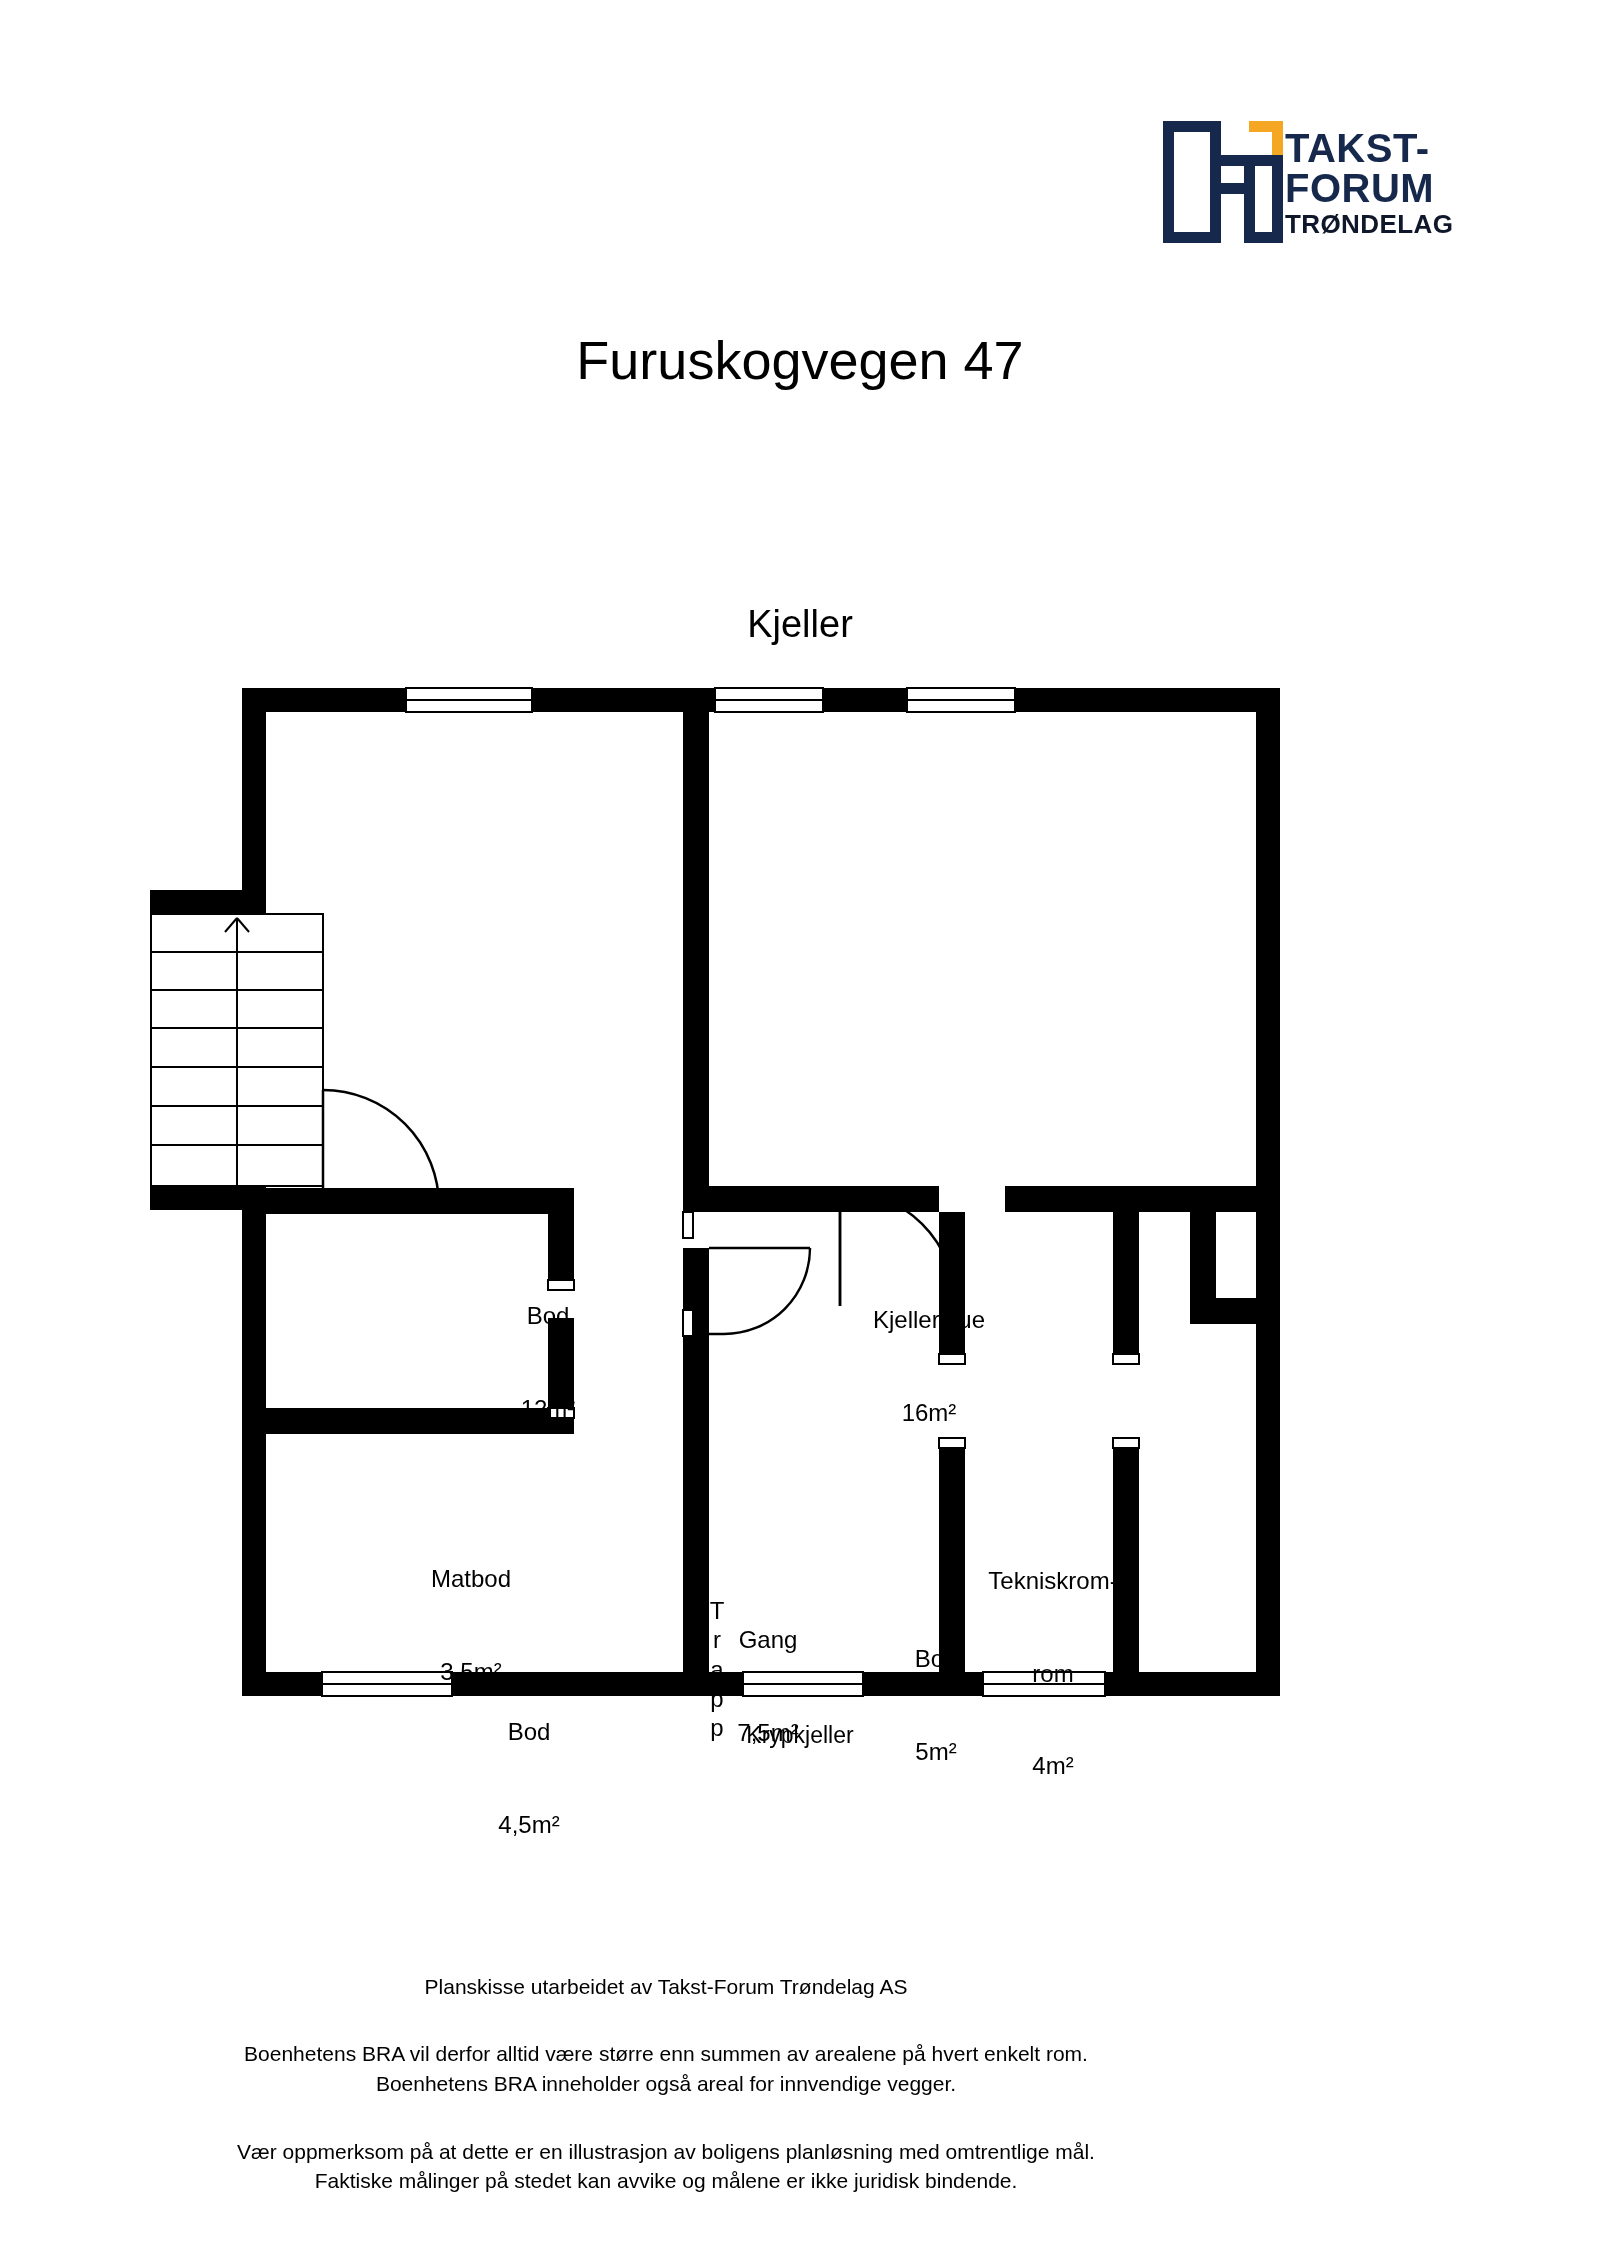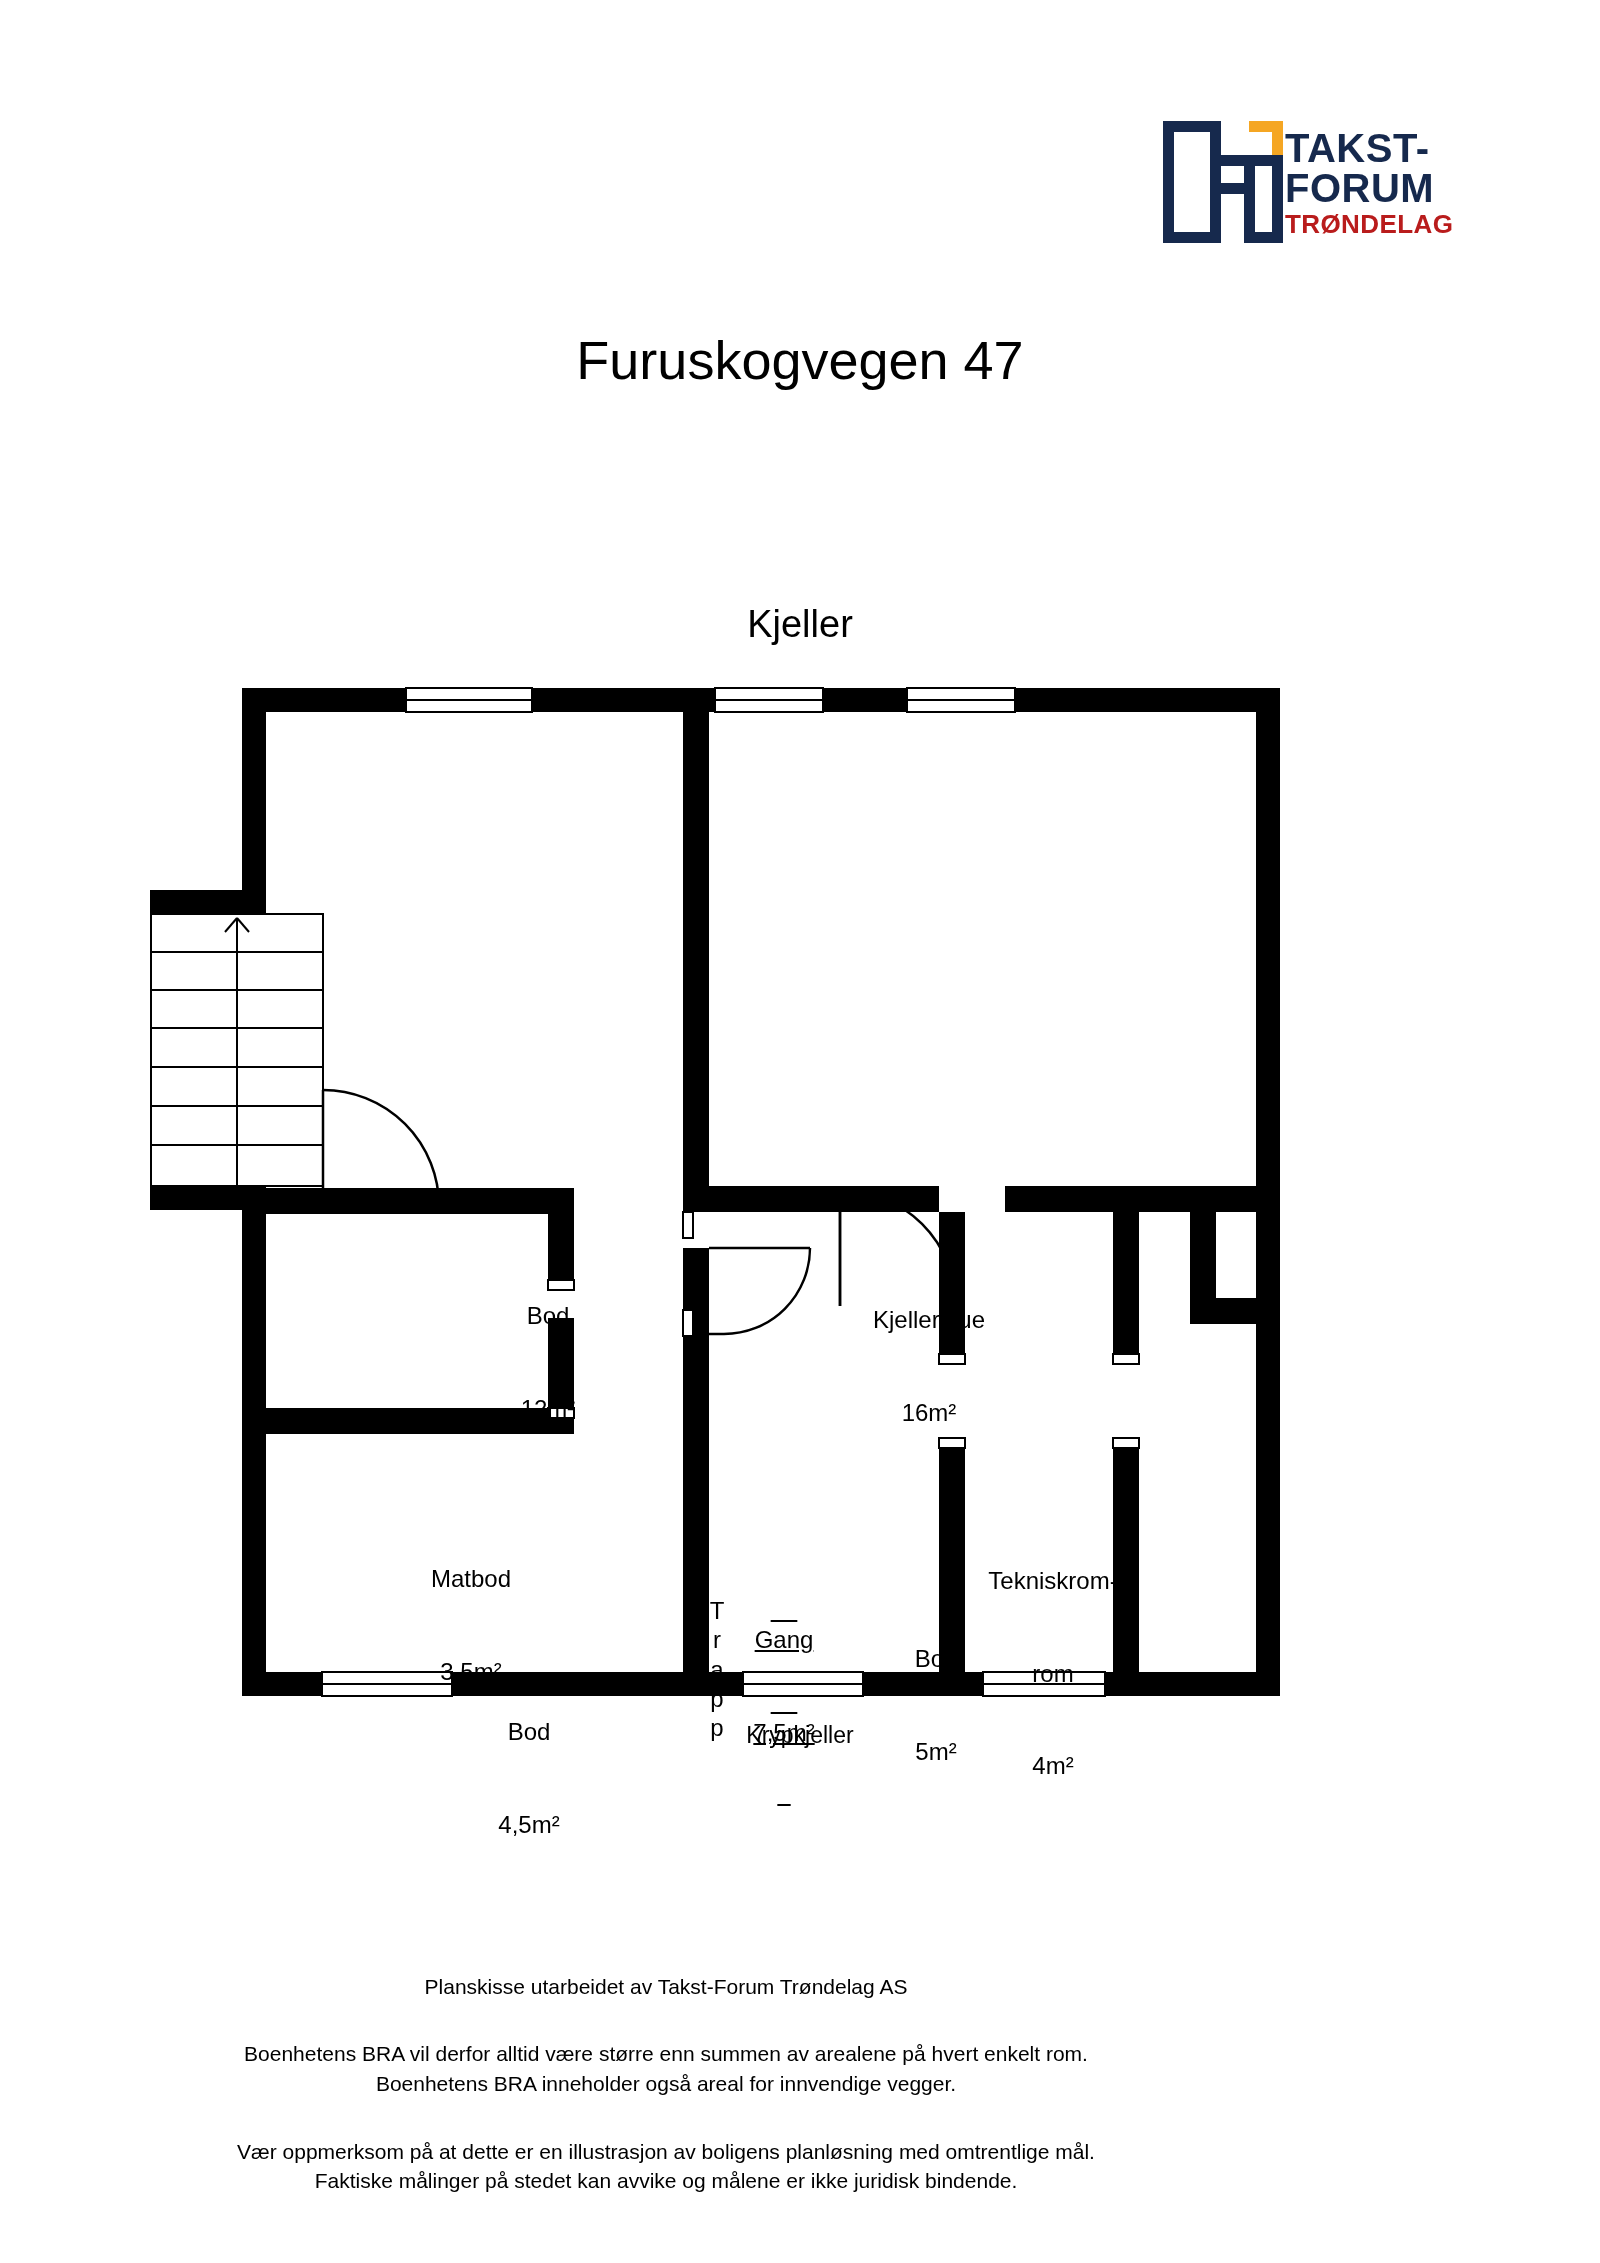--- a/index.html
+++ b/index.html
@@ -42,21 +42,21 @@
   .wm-line1, .wm-line2 {
     font-size: 40px;
     font-weight: bold;
     letter-spacing: 0.5px;
     color: #16294d;
   }
   .wm-line3 {
     font-size: 26px;
     font-weight: bold;
     letter-spacing: 0.4px;
-    color: #b91c1c;
+    color: #0f172a;
     margin-top: 3px;
   }
 
   
   #page-title {
     position: absolute;
     left: 0;
     top: 329px;
     width: 1600px;
     text-align: center;
@@ -291,21 +291,21 @@
   <div class="room-label" style="left:221px; top:853px; width:200px;">
     <span class="rname">Matbod</span>
     <span class="rarea">3,5m²</span>
   </div>
 
   <div class="room-label" style="left:289px; top:1006px; width:180px;">
     <span class="rname">Bod</span>
     <span class="rarea">4,5m²</span>
   </div>
 
-  <div class="room-label" style="left:544px; top:914px; width:180px;text-decoration:underline;">
+  <div class="room-label" style="left:528px; top:914px; width:180px;">
     <span class="rname">Gang</span>
     <span class="rarea">7,5m²</span>
   </div>
 
   <div class="room-label" style="left:706px; top:933px; width:160px;">
     <span class="rname">Bod</span>
     <span class="rarea">5m²</span>
   </div>
 
   <div class="room-label" style="left:813px; top:855px; width:180px;">

